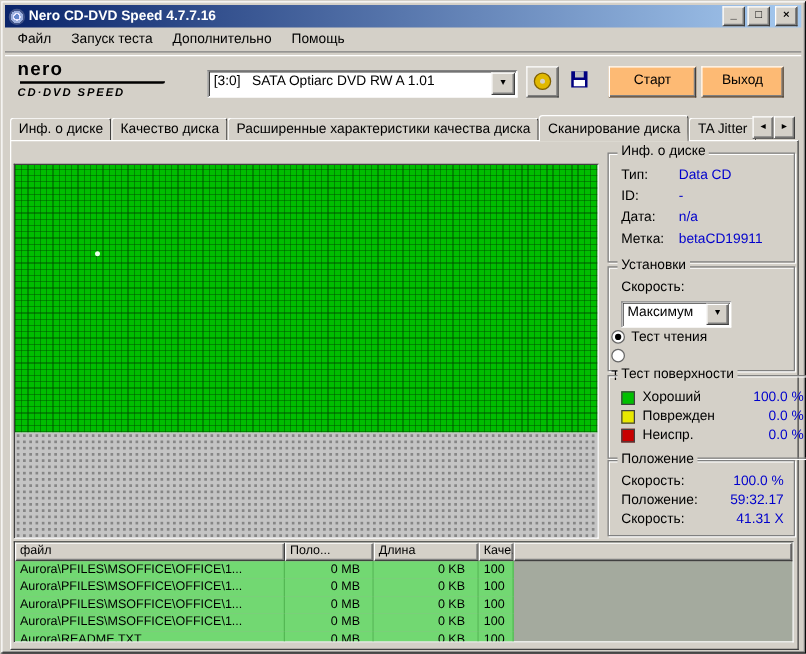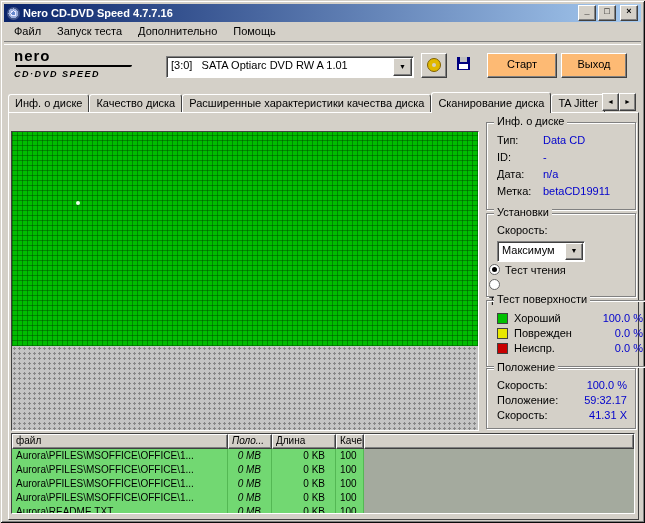--- a/index.html
+++ b/index.html
@@ -105,22 +105,22 @@
     border:1px solid;border-color:#404040 #fff #fff #404040;overflow:hidden;box-sizing:border-box;}
   .thead{display:flex;height:15px;}
   .th{background:#d4d0c8;border:1px solid;border-color:#fff #404040 #404040 #fff;
     box-shadow:inset -1px -1px 0 #808080;font-size:10px;line-height:12px;padding:0 3px;
     white-space:nowrap;overflow:hidden;box-sizing:border-box;}
   .tr{display:flex;height:14px;line-height:14px;font-size:10px;}
   .td{background:#72d872;border-right:1px solid #54b854;white-space:nowrap;overflow:hidden;
     box-sizing:border-box;padding:0 4px;}
   .td.num{text-align:right;padding-right:10px;}
   .c0{width:216px;flex:0 0 auto;}
-  .c1{width:44px;flex:0 0 auto;font-style:italic;}
-  .c2{width:64px;flex:0 0 auto;}
+  .c1{width:71px;flex:0 0 auto;}
+  .c2{width:84px;flex:0 0 auto;}
   .c3{width:28px;flex:0 0 auto;}
   .cf{flex:1;background:transparent;border-right:none;}
   .thf{flex:1;}
 </style>
 </head>
 <body>
 
 <div class="window">
 
   <div class="titlebar">

